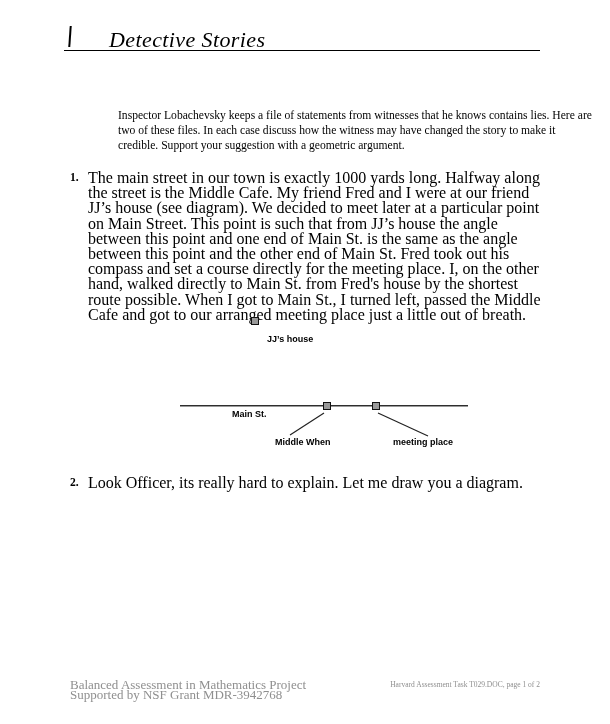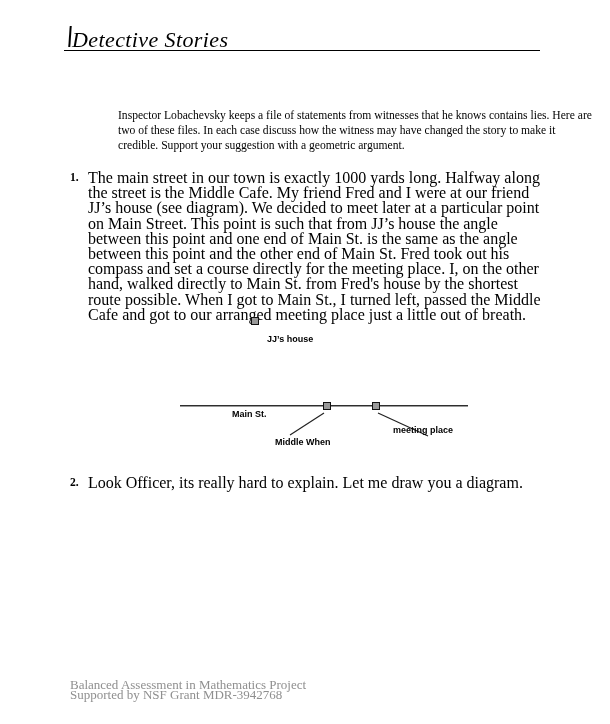--- a/index.html
+++ b/index.html
@@ -5,21 +5,21 @@
   html, body { margin:0; padding:0; background:#ffffff; }
   .page {
     position:relative; width:610px; height:724px; background:#ffffff;
     font-family:"Liberation Serif", serif; color:#000; overflow:hidden;
   }
 
   
   .caret { position:absolute; left:69px; top:26px; width:1.5px; height:21px;
            background:#000; transform:skewX(-4deg); }
   .title { position:absolute; left:72px; top:27px; font-style:italic;
-           font-size:22px; letter-spacing:0.4px; white-space:nowrap; }
+           font-size:22px; letter-spacing:0.4px; white-space:nowrap;padding-left:37px; }
   .title-rule { position:absolute; left:64px; top:50px; width:476px; height:1.4px;
                 background:#000; }
 
   
   .intro { position:absolute; left:70px; top:108px; width:474px;
            font-size:11.6px; line-height:15.2px;margin-left:48px; }
   .item  { position:absolute; left:70px; width:474px; display:flex; }
   .item-1 { top:170px; }
   .item-2 { top:475px; }
   .item .num { flex:0 0 18px; font-weight:bold; font-size:11.6px; line-height:15.2px; }
@@ -29,21 +29,21 @@
   .sq { position:absolute; width:6px; height:6px; background:#999999;
         border:1px solid #111; }
   .sq-jj   { left:251px; top:317px; }
   .sq-cafe { left:323px; top:402px; }
   .sq-meet { left:372px; top:402px; }
   .dlabel { position:absolute; font-family:"Liberation Sans", sans-serif;
             font-weight:bold; font-size:9px; white-space:nowrap; }
   .lbl-jj   { left:267px; top:334px; }
   .lbl-main { left:192px; top:409px;padding-left:40px; }
   .lbl-cafe { left:275px; top:437px; }
-  .lbl-meet { left:393px; top:425px; }
+  .lbl-meet { left:393px; top:437px; }
   .main-line { position:absolute; left:180px; top:405px; width:288px; height:2px;
                background:linear-gradient(to bottom,#2e2e2e 50%, #9a9a9a 50%); }
   .diagonals { position:absolute; left:170px; top:400px; }
 
   
   .footer-left  { position:absolute; left:70px;  top:680px; font-size:13px;
                   line-height:10.3px; color:#8f8f8f; }
   .footer-right { position:absolute; left:280px; top:680px; width:260px;
                   text-align:right; font-size:7.5px; line-height:10.3px; color:#8f8f8f; }
 </style>
@@ -83,15 +83,16 @@
   <div class="item item-2">
     <div class="num">2.</div>
     <div class="txt">Look Officer, its really hard to explain. Let me draw you a diagram.</div>
   </div>
 
   <div class="footer-left">
     <div>Balanced Assessment in Mathematics Project</div>
     <div>Supported by NSF Grant MDR-3942768</div>
   </div>
   <div class="footer-right">
+    <div>Harvard Assessment Task T029.DOC, page 1 of 2</div>
   </div>
 
 </div>
 
 </body></html>

